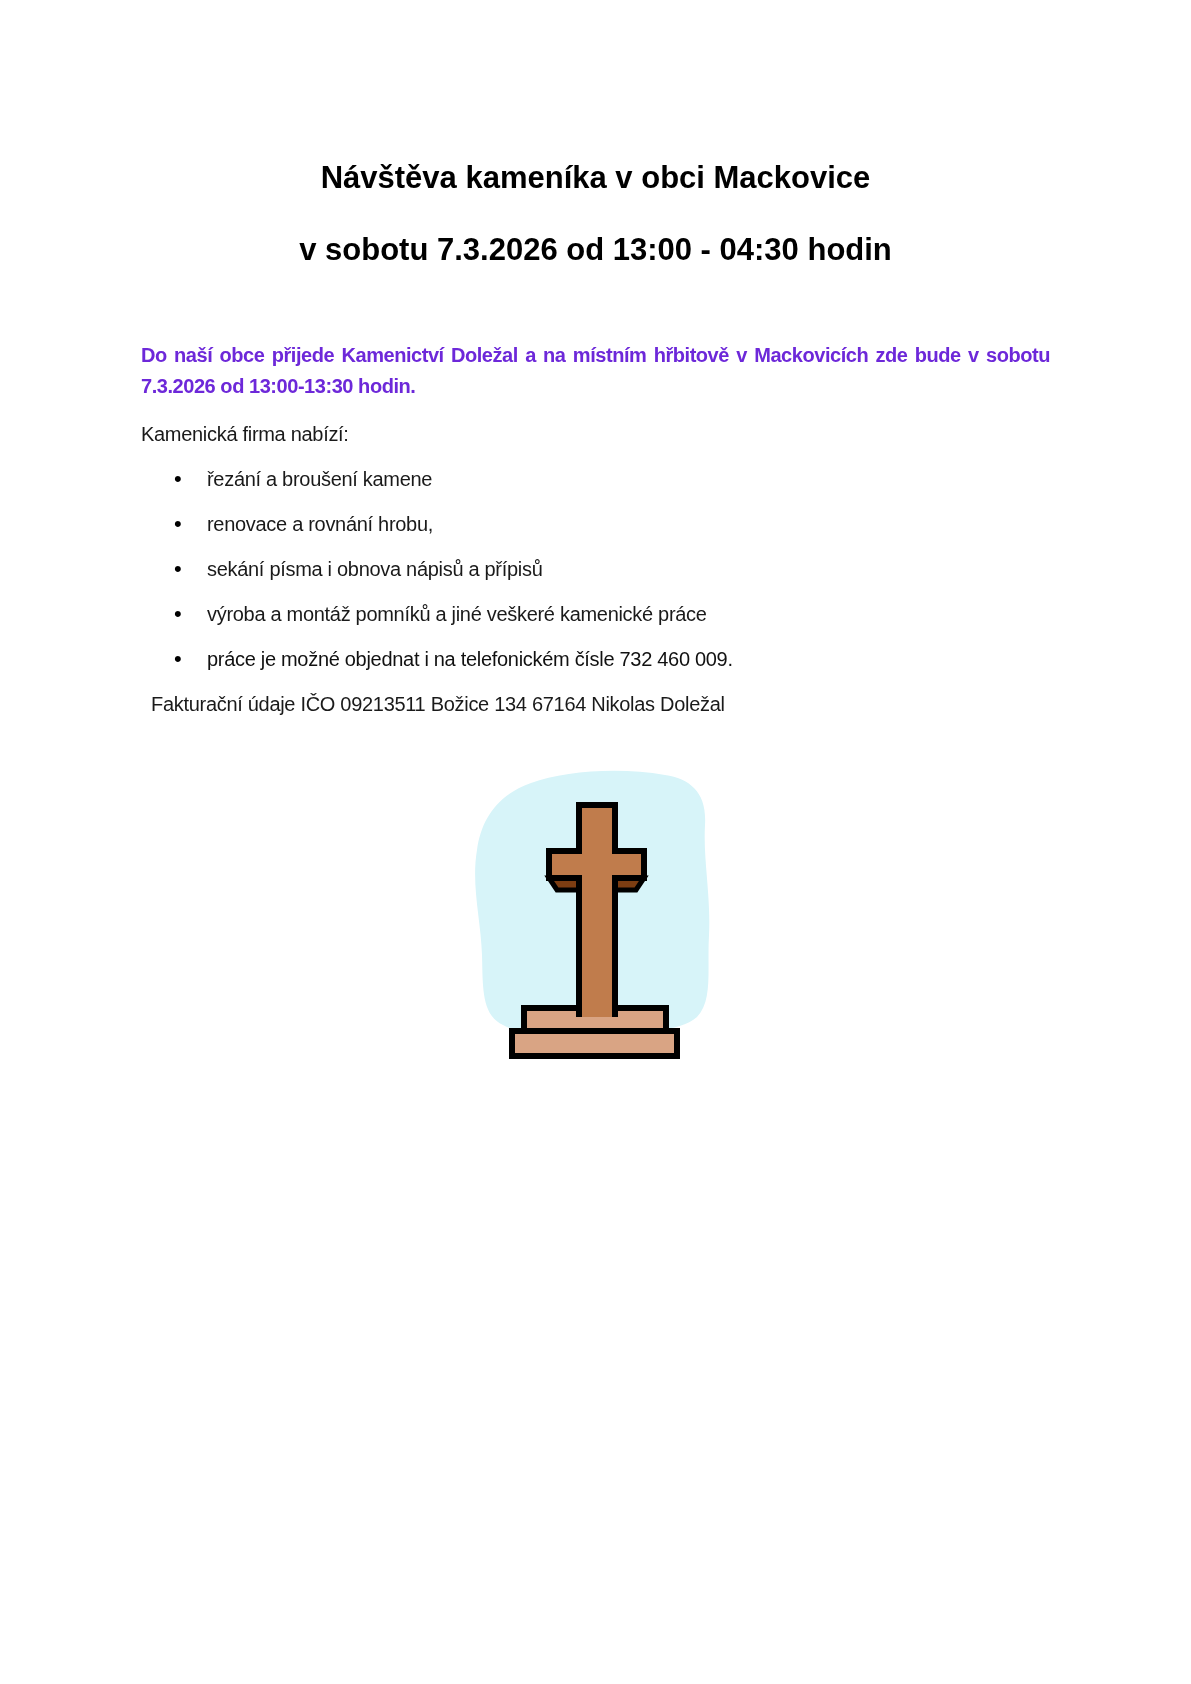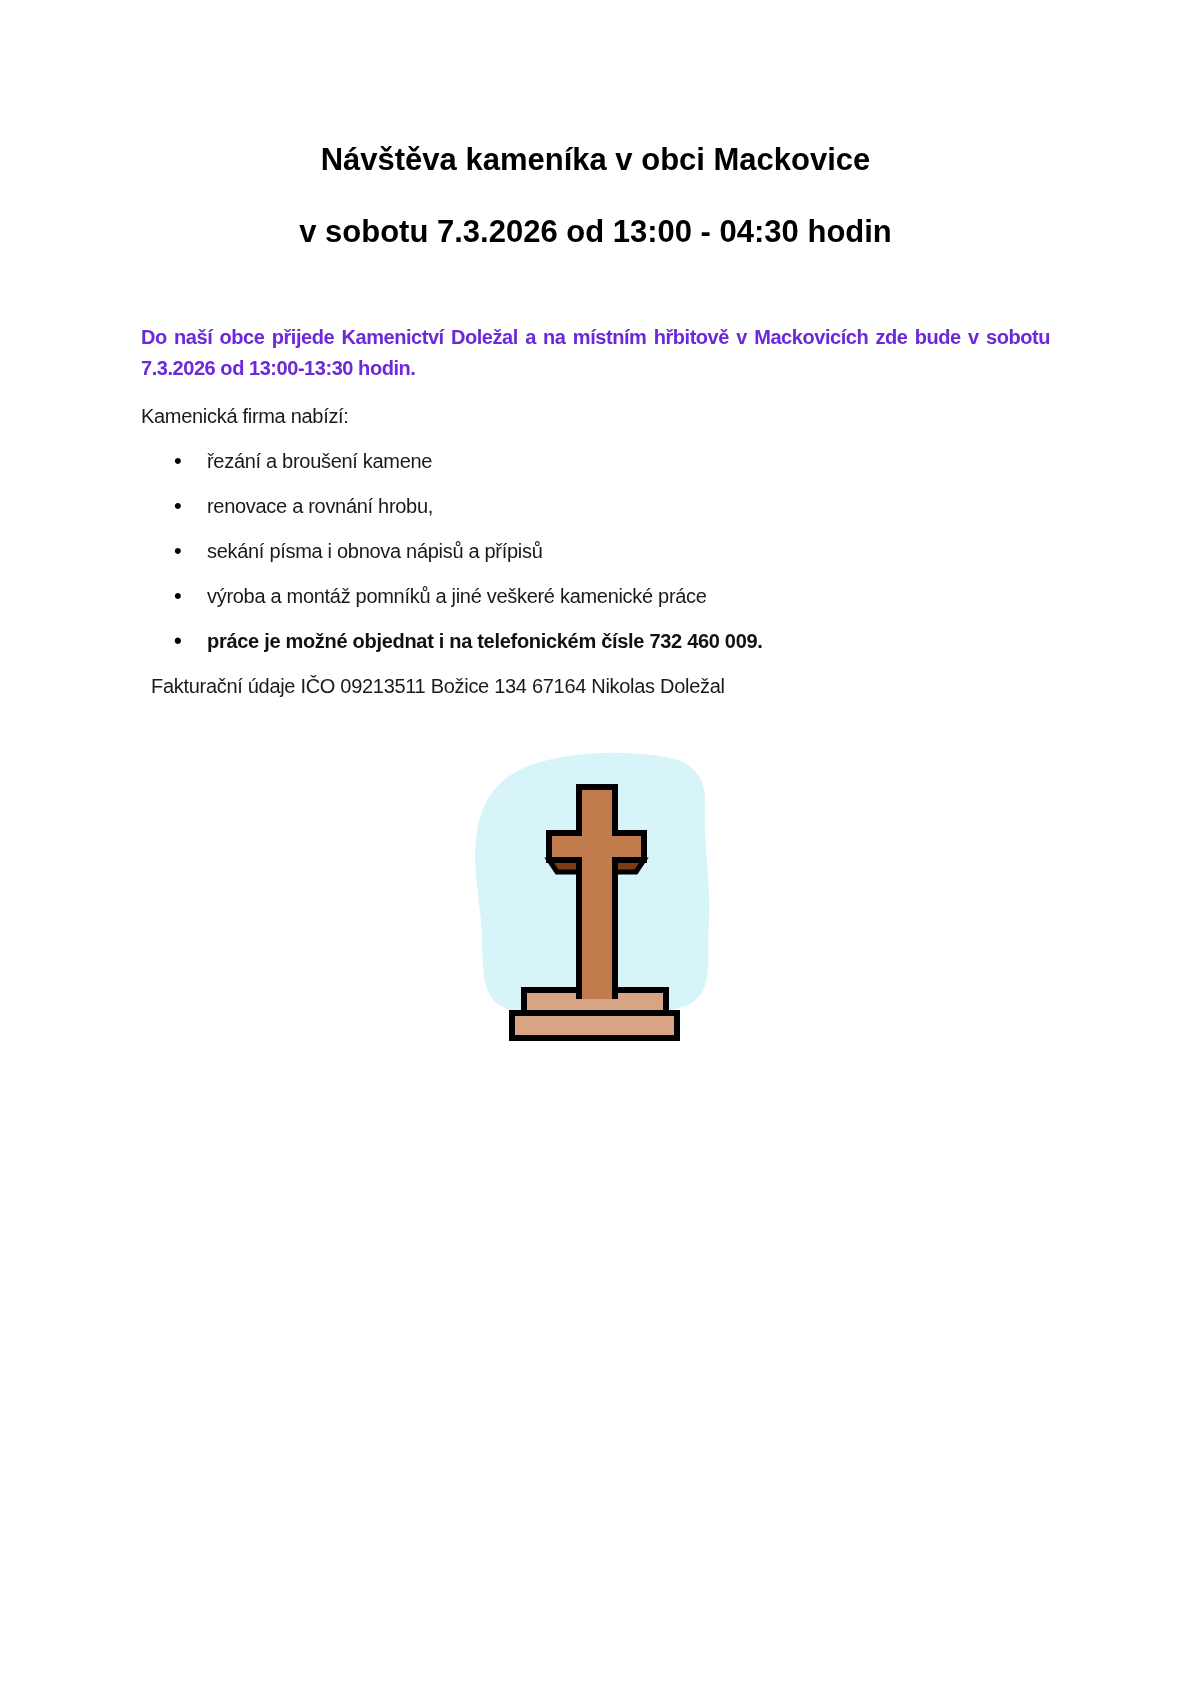--- a/index.html
+++ b/index.html
@@ -19,21 +19,21 @@
     padding: 0 141px;
   }
   .title {
     margin: 0;
     text-align: center;
     font-weight: bold;
     font-size: 31px;
     line-height: 36px;
     color: #000000;
   }
-  .title-1 { padding-top: 142px; }
+  .title-1 { padding-top: 142px; margin-top: 18px; }
   .title-2 { padding-top: 36px; }
   .intro {
     margin: 72px 0 0 0;
     font-weight: bold;
     font-size: 20px;
     line-height: 31px;
     letter-spacing: -0.45px;
     text-align: justify;
     color: #6d28d9;
   }
@@ -58,21 +58,21 @@
   }
   li.bullet::before {
     content: "\2022";
     position: absolute;
     left: 33px;
     top: -1px;
     font-size: 22px;
     color: #000000;
   }
   li.bullet.bold {
-    font-weight: bold;
+    font-weight: normal;
     color: #111111;
   }
   .billing {
     margin: 10px;
     font-size: 20px;
     line-height: 29px;
     letter-spacing: -0.3px;
   }
   .clipart {
     display: block;

